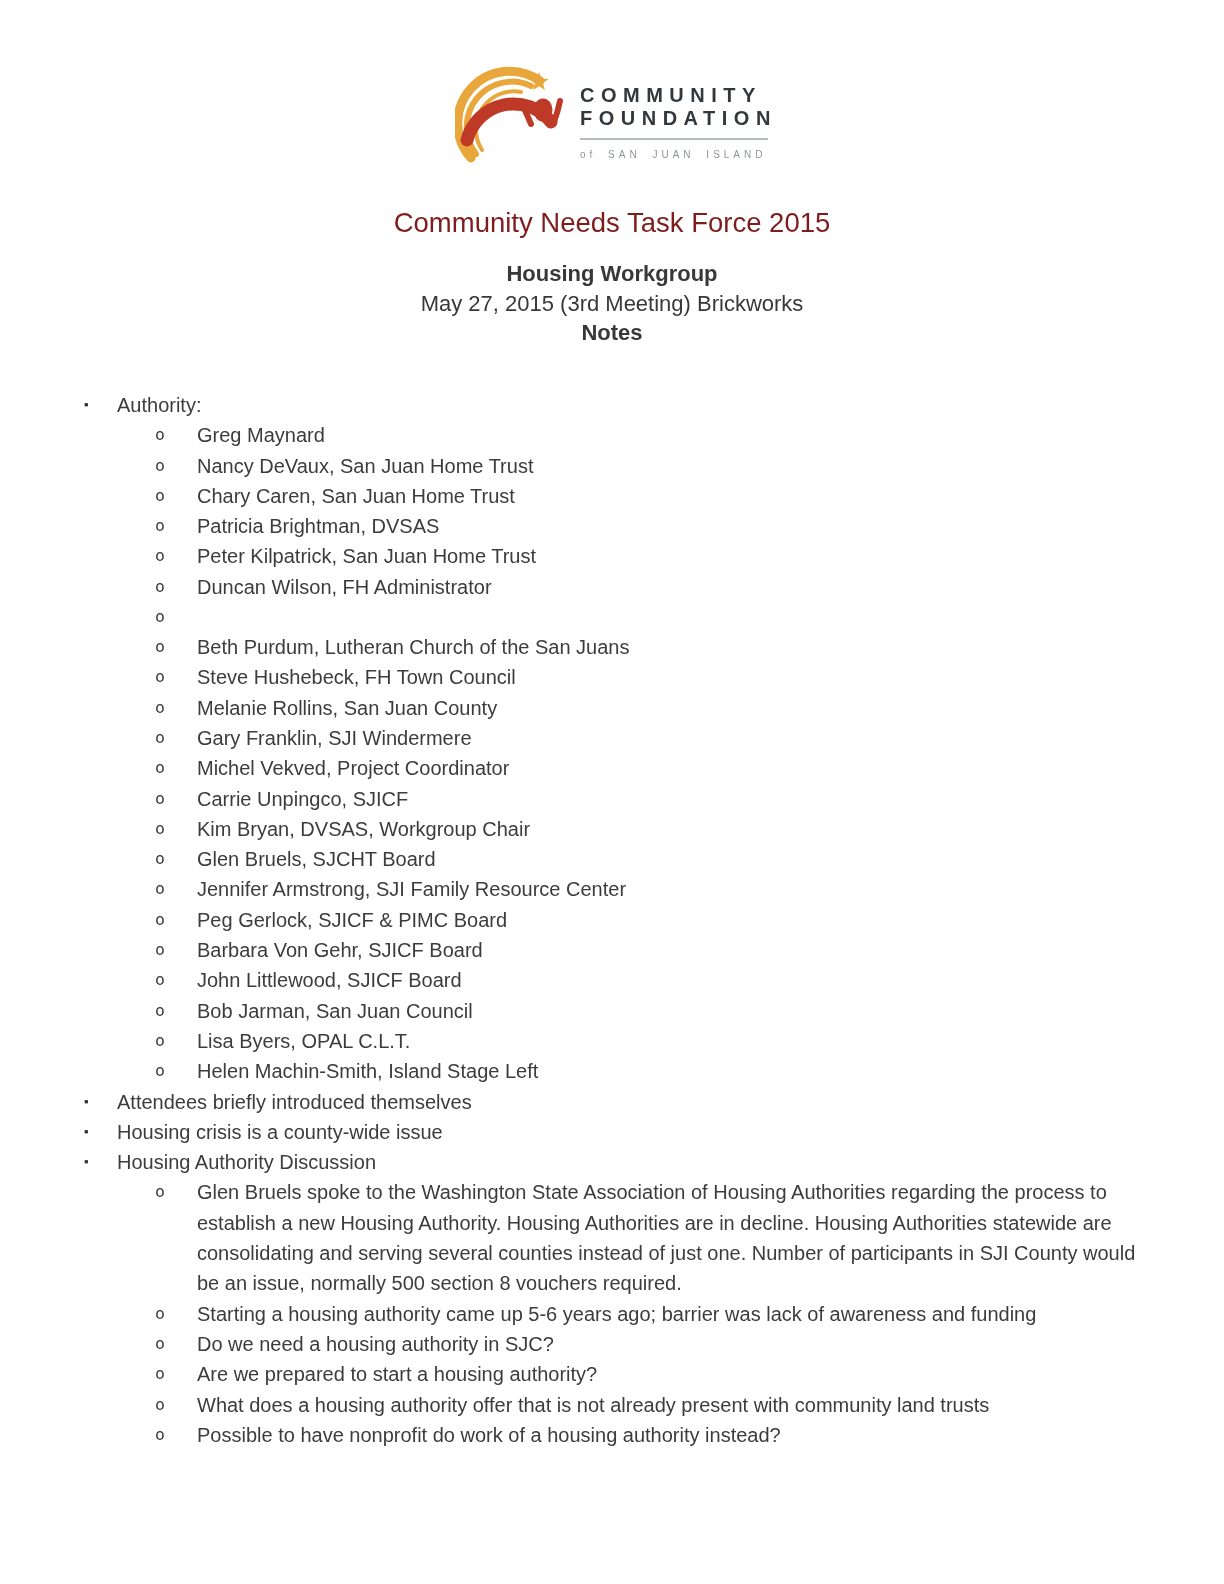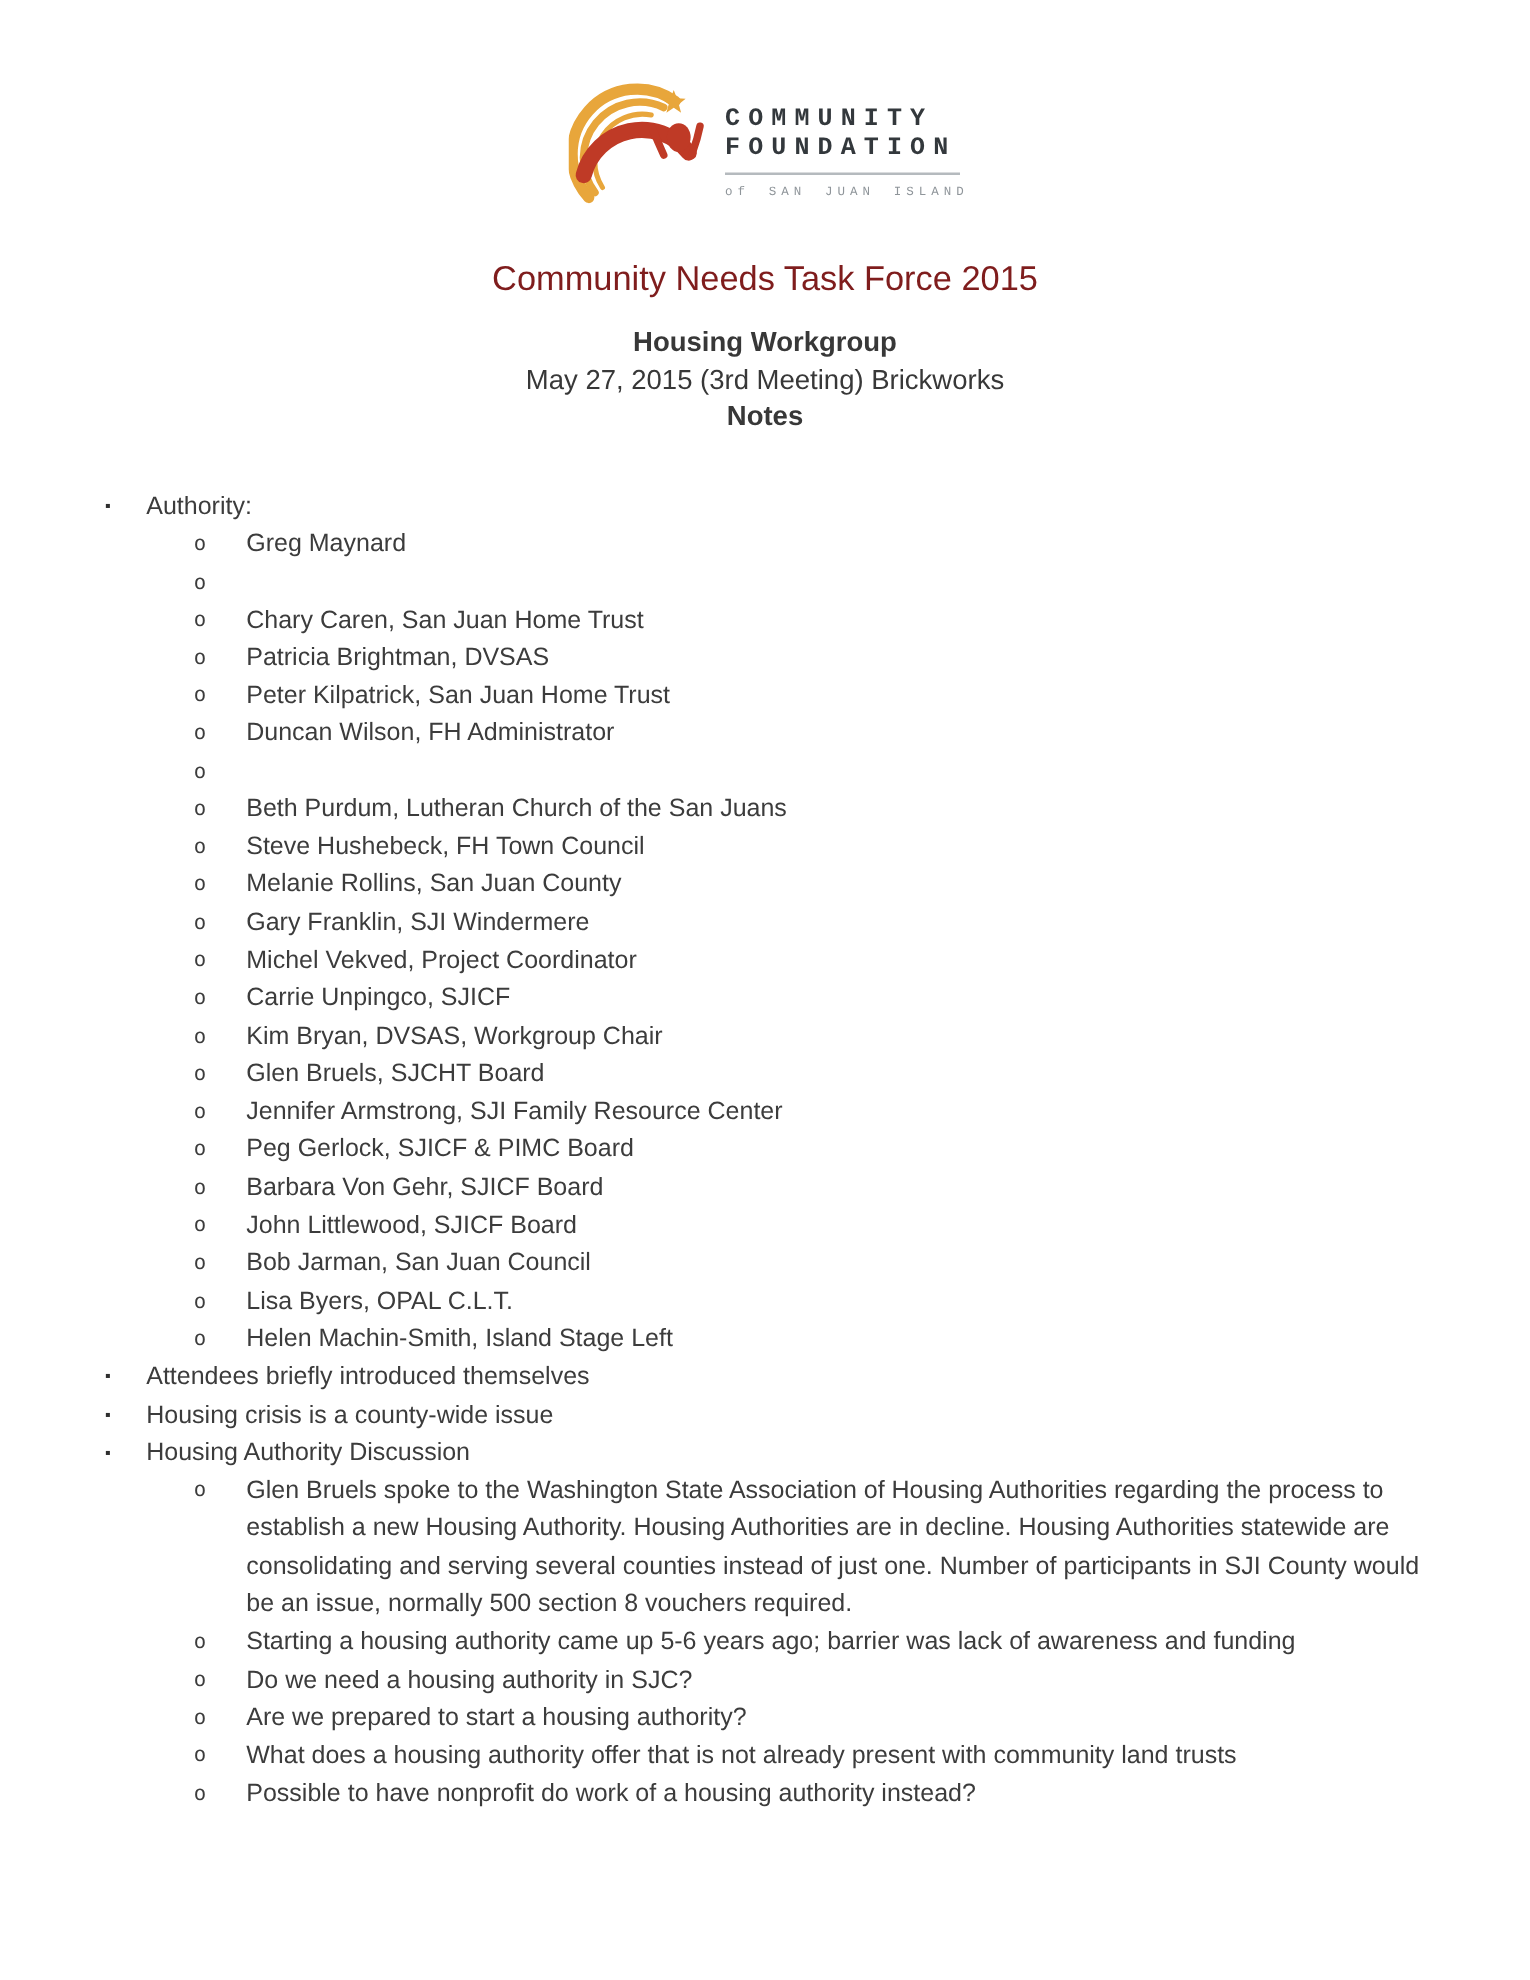--- a/index.html
+++ b/index.html
@@ -15,21 +15,21 @@
 
   
   .logo {
     position: absolute;
     top: 58px;
     left: 455px;
     display: flex;
     align-items: flex-start;
   }
   .logo-icon { width: 115px; height: 125px; }
-  .logo-textblock { margin-left: 10px; margin-top: 26px; font-family: Liberation Mono, monospace; }
+  .logo-textblock { margin-left: 10px; margin-top: 26px; }
   .logo-line {
     font-size: 20px;
     font-weight: 600;
     letter-spacing: 6.5px;
     color: #33383c;
     line-height: 23px;
     white-space: nowrap;
   }
   .logo-divider {
     width: 188px;
@@ -137,20 +137,21 @@
       <div class="row l1">
         <span class="bullet">▪</span>
         <span class="txt">Authority:</span>
       </div>
       <div class="row l2">
         <span class="bullet">o</span>
         <span class="txt">Greg Maynard</span>
       </div>
       <div class="row l2">
         <span class="bullet">o</span>
+        <span class="txt">Nancy DeVaux, San Juan Home Trust</span>
       </div>
       <div class="row l2">
         <span class="bullet">o</span>
         <span class="txt">Chary Caren, San Juan Home Trust</span>
       </div>
       <div class="row l2">
         <span class="bullet">o</span>
         <span class="txt">Patricia Brightman, DVSAS</span>
       </div>
       <div class="row l2">

